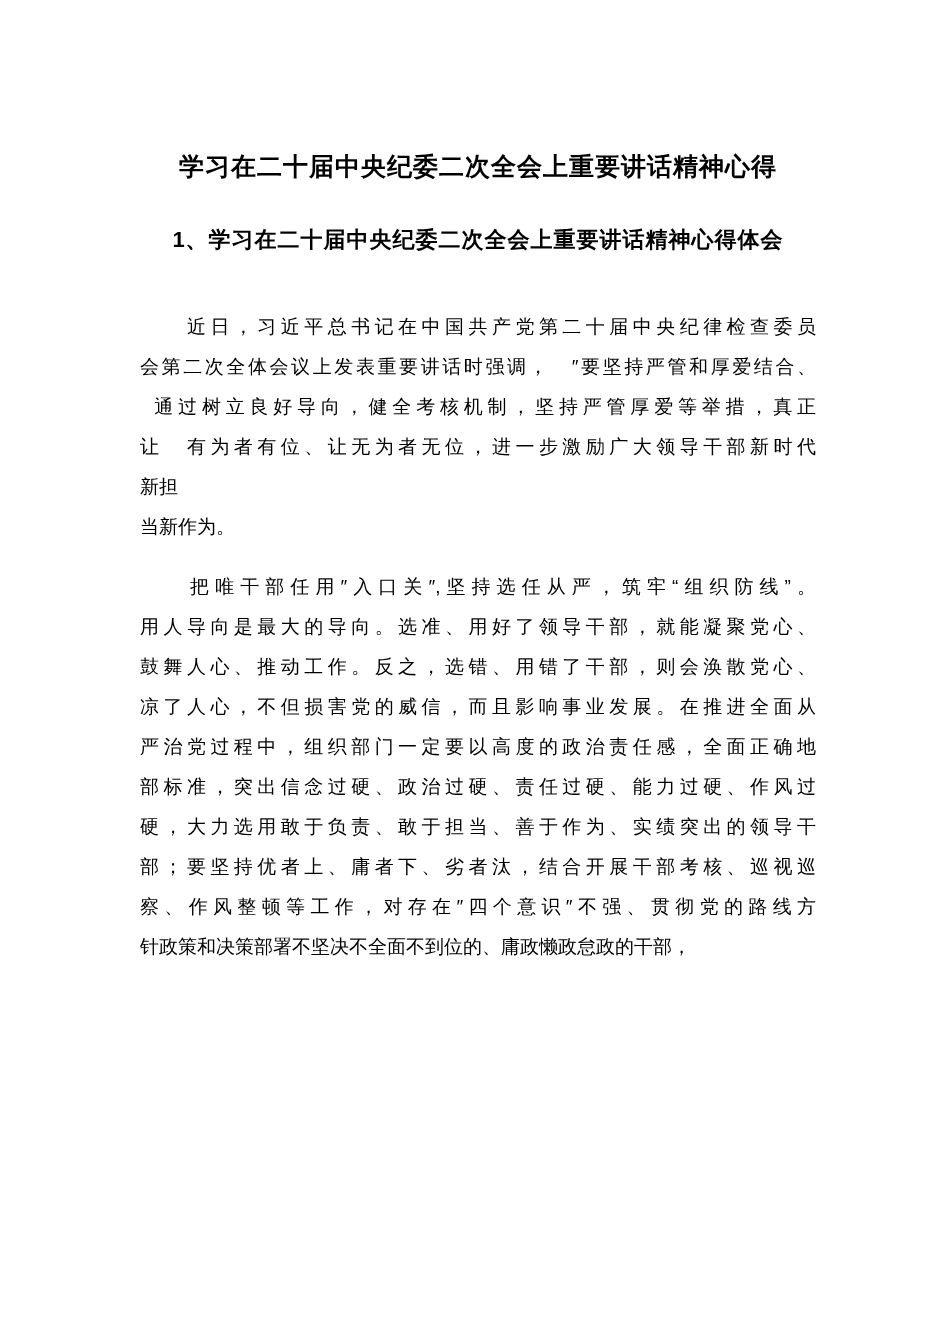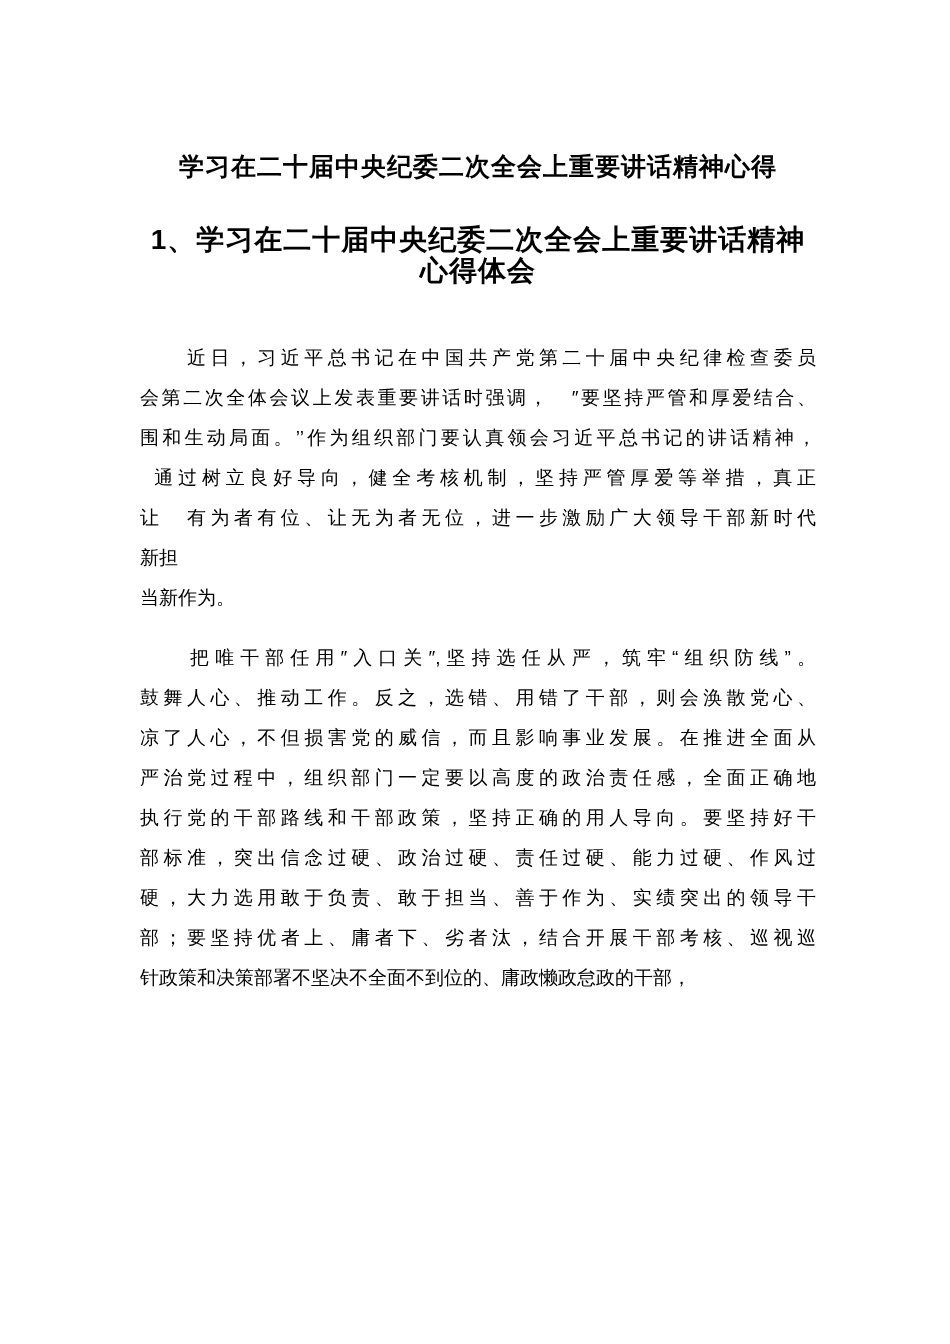--- a/index.html
+++ b/index.html
@@ -29,21 +29,21 @@
     text-align: center;
     margin-bottom: 24px;
     letter-spacing: 1px;
   }
   .title-line:last-child {
     margin-bottom: 0;
   }
   .heading {
     font-family: "Liberation Sans", "DejaVu Sans", sans-serif;
     font-weight: bold;
-    font-size: 28px;
+    font-size: 22px;
     line-height: 31px;
     text-align: center;
     margin-top: 41px;
     letter-spacing: 1px;
   }
   .para {
     font-family: Liberation Sans, sans-serif;
     font-size: 19px;
   }
   .para-1 { margin-top: 52px; }
@@ -66,31 +66,31 @@
 
 <div class="page">
   <div class="doc">
     <div>
       <div class="title-line">学习在二十届中央纪委二次全会上重要讲话精神心得</div>
     </div>
     <div class="heading">1、学习在二十届中央纪委二次全会上重要讲话精神心得体会</div>
     <div class="para para-1">
         <div class="line j">　　近日，习近平总书记在中国共产党第二十届中央纪律检查委员</div>
         <div class="line j">会第二次全体会议上发表重要讲话时强调，　″要坚持严管和厚爱结合、</div>
-        <div class="line j">围和生动局面。’’作为组织部门要认真领会习近平总书记的讲话精神，</div>
         <div class="line j"> 通过树立良好导向，健全考核机制，坚持严管厚爱等举措，真正</div>
         <div class="line j">让　有为者有位、让无为者无位，进一步激励广大领导干部新时代</div>
         <div class="line">新担</div>
         <div class="line">当新作为。</div>
       </div>
     <div class="para para-2">
         <div class="line j">　　把唯干部任用″入口关″,坚持选任从严，筑牢“组织防线”。</div>
+        <div class="line j">用人导向是最大的导向。选准、用好了领导干部，就能凝聚党心、</div>
         <div class="line j">鼓舞人心、推动工作。反之，选错、用错了干部，则会涣散党心、</div>
         <div class="line j">凉了人心，不但损害党的威信，而且影响事业发展。在推进全面从</div>
         <div class="line j">严治党过程中，组织部门一定要以高度的政治责任感，全面正确地</div>
-        <div class="line j">执行党的干部路线和干部政策，坚持正确的用人导向。要坚持好干</div>
         <div class="line j">部标准，突出信念过硬、政治过硬、责任过硬、能力过硬、作风过</div>
         <div class="line j">硬，大力选用敢于负责、敢于担当、善于作为、实绩突出的领导干</div>
         <div class="line j">部；要坚持优者上、庸者下、劣者汰，结合开展干部考核、巡视巡</div>
+        <div class="line j">察、作风整顿等工作，对存在″四个意识″不强、贯彻党的路线方</div>
         <div class="line">针政策和决策部署不坚决不全面不到位的、庸政懒政怠政的干部，</div>
       </div>
   </div>
 </div>
 
 </body></html>

